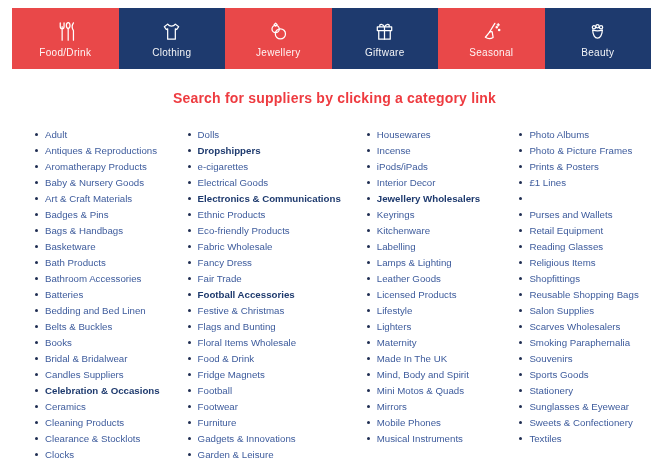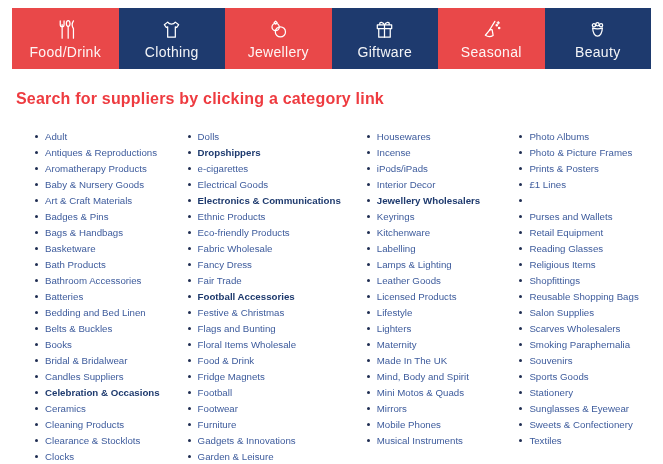--- a/index.html
+++ b/index.html
@@ -15,24 +15,24 @@
   .tabs{display:flex;margin:8px 12px 0 12px;height:61px;}
   .tab{
     flex:1;display:flex;flex-direction:column;align-items:center;justify-content:center;
     gap:3px;color:#fff;cursor:pointer;
   }
   .tab.red{background:var(--red);}
   .tab.navy{background:var(--navy);}
   .tab .icon{height:24px;display:flex;align-items:center;justify-content:center;}
   .tab .icon svg{width:23px;height:23px;display:block;stroke:#fff;fill:none;
     stroke-width:1.3;stroke-linecap:round;stroke-linejoin:round;}
-  .tab .label{font-size:14px;letter-spacing:.3px;opacity:.95;}
+  .tab .label{font-size:10px;letter-spacing:.3px;opacity:.95;}
   .heading{
-    margin:21px 0 0 16px;text-align:left;color:var(--heading-red);
-    font-size:16px;font-weight:bold;letter-spacing:.2px;
+    margin:21px 0 0 6px;text-align:center;color:var(--heading-red);
+    font-size:14px;font-weight:bold;letter-spacing:.2px;
   }
   .columns{
     display:grid;grid-template-columns:repeat(4,1fr);
     padding:13px 10px 0 16px;
   }
   ul.col{list-style:none;margin:7px;padding:0;}
   li.item{display:flex;align-items:center;height:16px;}
   .dot{width:3px;height:3px;border-radius:50%;background:var(--bullet);
     margin:0 7px 0 12px;flex:none;}
   a.link{color:var(--link);font-size:9.7px;text-decoration:none;white-space:nowrap;}

